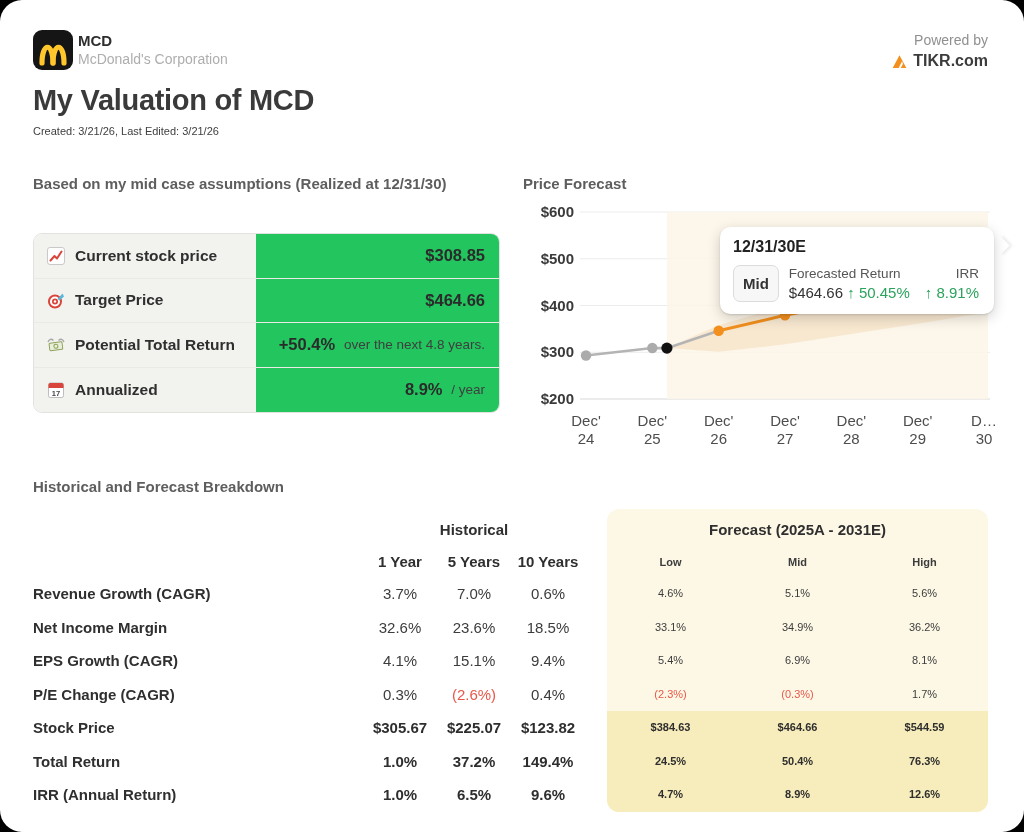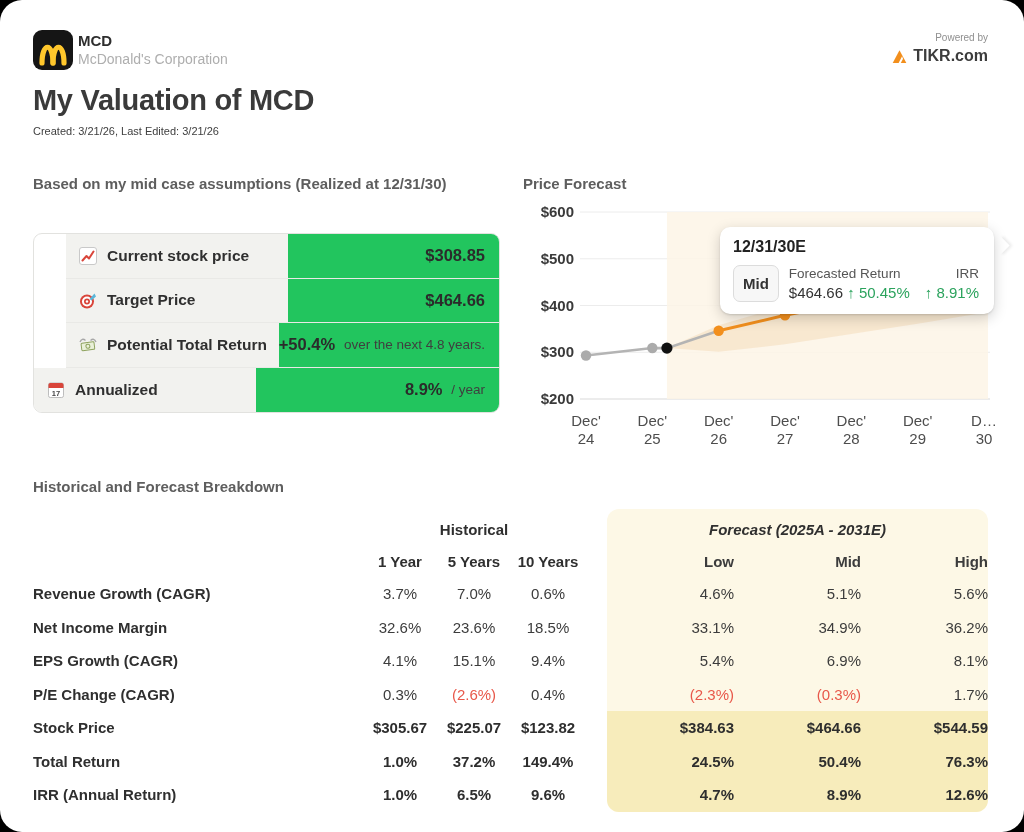--- a/index.html
+++ b/index.html
@@ -5,33 +5,33 @@
   * { margin:0; padding:0; box-sizing:border-box; }
   html,body { background:#000; font-family:"Liberation Sans","DejaVu Sans",sans-serif; }
   #app { position:relative; width:1024px; height:832px; background:#fff; border-radius:22px; overflow:hidden; }
 
   
   .brand-row { position:absolute; left:33px; top:30px; display:flex; align-items:center; gap:5px; }
   .mcd-logo { width:40px; height:40px; display:block; }
   .brand-ticker { font-size:15px; font-weight:bold; color:#2e2e2e; line-height:1.25; }
   .brand-company { font-size:14px; color:#aeaeae; line-height:1.25; }
   .powered { position:absolute; right:36px; top:32px; text-align:right; }
-  .powered-by { font-size:10px; color:#8f8f8f; margin-bottom:4px; }
+  .powered-by { font-size:14px; color:#8f8f8f; margin-bottom:4px; }
   .tikr-line { display:flex; align-items:flex-end; gap:5px; justify-content:flex-end; cursor:pointer; }
   .tikr-brand { font-size:16px; font-weight:bold; color:#3c3c3c; }
   .page-title { position:absolute; left:33px; top:84px; font-size:29px; font-weight:bold; color:#3a3a3a; letter-spacing:-0.3px; }
   .page-meta { position:absolute; left:33px; top:125px; font-size:11px; color:#404040; }
 
   .section-h { font-size:15px; font-weight:bold; color:#5e5e5e; }
 
   
   .sec-left { position:absolute; left:33px; top:175px; width:467px; }
   .summary-table { margin-top:41px; border:1px solid #e2e2df; border-radius:9px; overflow:hidden; background:#fff; }
   .sum-row { display:flex; height:44.5px; }
-  .sum-row:not(:last-child) { border-bottom:1px solid #e9e9e6;margin-left:32px; }
+  .sum-row:not(:last-child) { border-bottom:1px solid #e9e9e6; }
   .sum-left { width:222px; background:#f2f2ef; display:flex; align-items:center; gap:9px; padding-left:12px; }
   .sum-icon { width:20px; height:20px; display:inline-block; flex:0 0 20px; }
   .sum-icon svg { width:20px; height:20px; display:block; }
   .sum-label { font-size:15.5px; font-weight:bold; color:#2f2f2f; }
   .sum-right { flex:1; display:flex; align-items:center; justify-content:flex-end; padding-right:14px; background:#22c55e; }
   .sum-value { font-size:16.5px; font-weight:bold; color:#2b2b2b; }
   .sum-suffix { font-size:13.5px; color:#3f3f3f; margin-left:5px; white-space:pre; }
 
   
   .sec-right { position:absolute; left:523px; top:175px; width:478px; }
@@ -59,22 +59,22 @@
   .bd-gap { width:22px; }
   .bd-card { width:381px; background:#fdf8e6; border-radius:12px; overflow:hidden; padding-top:8px; }
   .bd-left { padding-top:8px; }
   .bdh1 { height:30px; line-height:26px; display:flex;justify-content:center; }
   .bdh2 { height:30px; line-height:30px; display:flex; }
   .bd-row { height:33.5px; line-height:33.5px; display:flex; }
   .bd-label { width:330px; font-size:15px; font-weight:bold; color:#2f2f2f; }
   .bd-hcell { width:74px; text-align:center; font-size:15px; color:#3c3c3c; }
   .bd-hist-span { width:222px; margin-left:330px; text-align:center; font-size:15px; font-weight:bold; color:#2f2f2f; }
   .bd-head { font-weight:bold; color:#2f2f2f; }
-  .bd-card .bdh1 { justify-content:center; font-size:15px; font-weight:bold; color:#2f2f2f; line-height:26px;font-style:italic; }
-  .bd-fcell { width:127px; text-align:right; font-size:15px; color:#3c3c3c; }
+  .bd-card .bdh1 { justify-content:center; font-size:15px; font-weight:bold; color:#2f2f2f; line-height:26px; }
+  .bd-fcell { width:127px; text-align:center; font-size:11px; color:#3c3c3c; }
   .bold-row .bd-hcell, .bold-row .bd-fcell { font-weight:bold; color:#2e2e2e; }
   .hl { background:#f7ecbb; }
   .red { color:#e8584a; }
 </style>
 </head>
 <body>
 
 <div id="app">
 
   <div class="brand-row">

